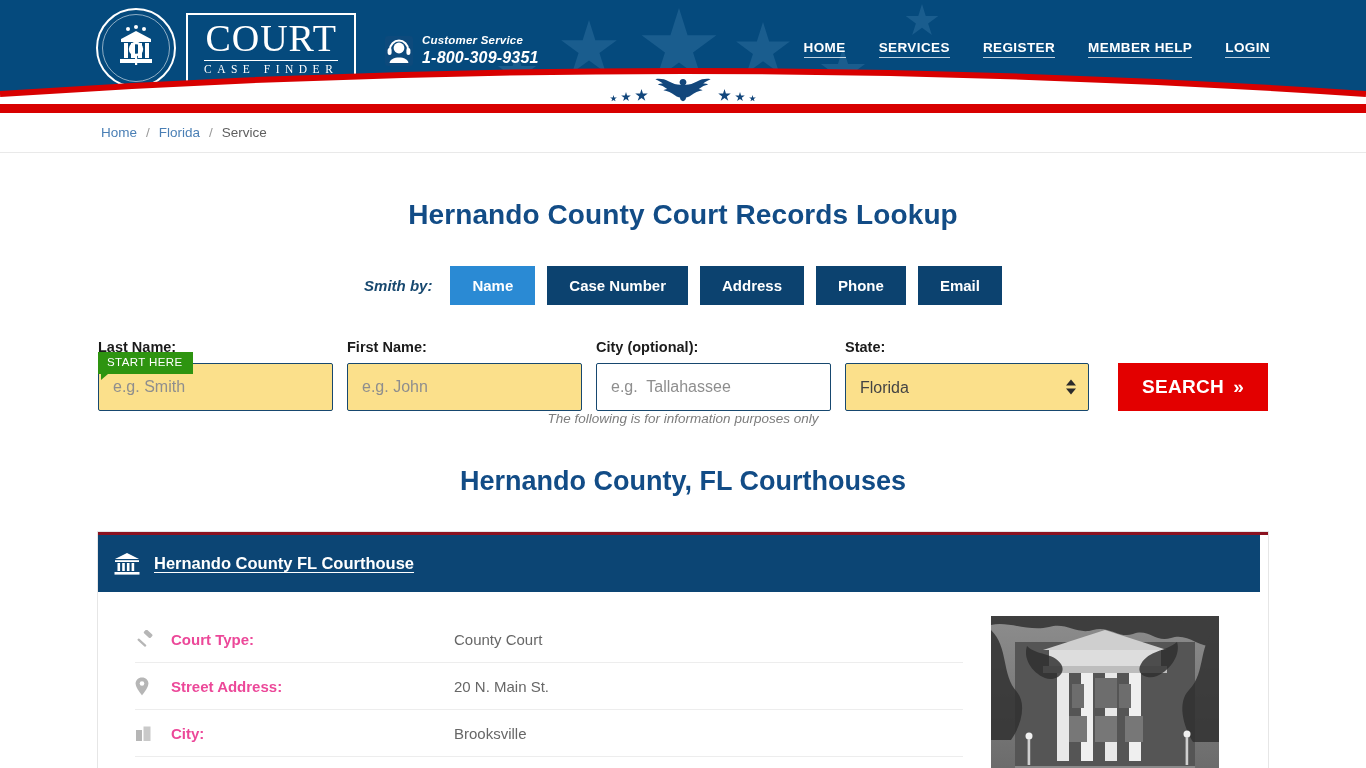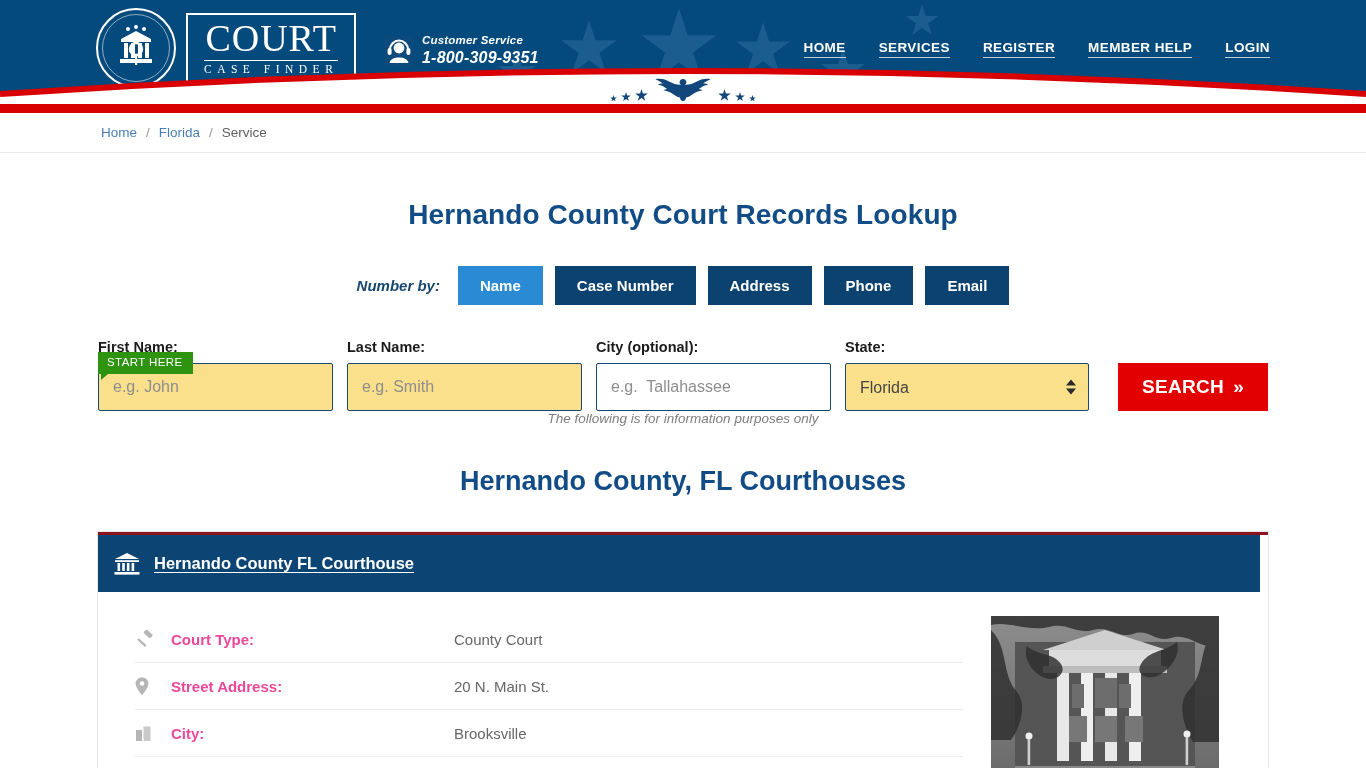--- a/index.html
+++ b/index.html
@@ -301,39 +301,39 @@
   <a href="#">Home</a>
   <span class="sep">/</span>
   <a href="#">Florida</a>
   <span class="sep">/</span>
   <span class="cur">Service</span>
 </div>
 
 <h1 class="page-title">Hernando County Court Records Lookup</h1>
 
 <div class="searchby-row">
-  <span class="searchby-label">Number by:</span>
+  <span class="searchby-label">Smith by:</span>
   <button class="tab active">Name</button>
   <button class="tab">Case Number</button>
   <button class="tab">Address</button>
   <button class="tab">Phone</button>
   <button class="tab">Email</button>
 </div>
 
 <div class="form-area">
   <div class="start-here">START HERE</div>
 
   <div class="fields">
+    <div class="field f-last">
+      <span class="field-label">Last Name:</span>
+      <input class="yellow" type="text" placeholder="e.g. Smith" style="">
+    </div>
     <div class="field f-first">
       <span class="field-label">First Name:</span>
       <input class="yellow" type="text" placeholder="e.g. John" style="">
-    </div>
-    <div class="field f-last">
-      <span class="field-label">Last Name:</span>
-      <input class="yellow" type="text" placeholder="e.g. Smith" style="">
     </div>
     <div class="field f-city">
       <span class="field-label">City (optional):</span>
       <input type="text" placeholder="e.g.  Tallahassee" style="">
     </div>
     <div class="field f-state">
       <span class="field-label">State:</span>
       <div class="selwrap">
         <select class="yellow">
           <option>Florida</option>

